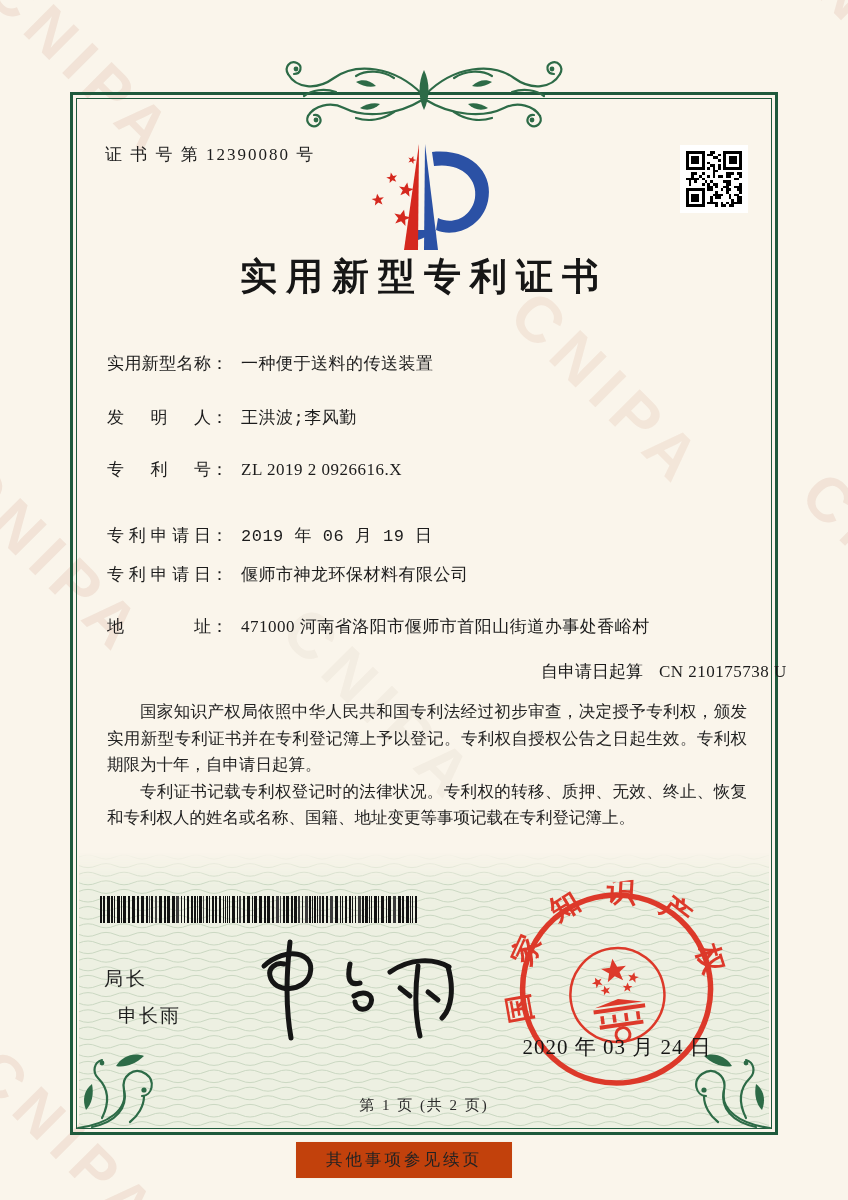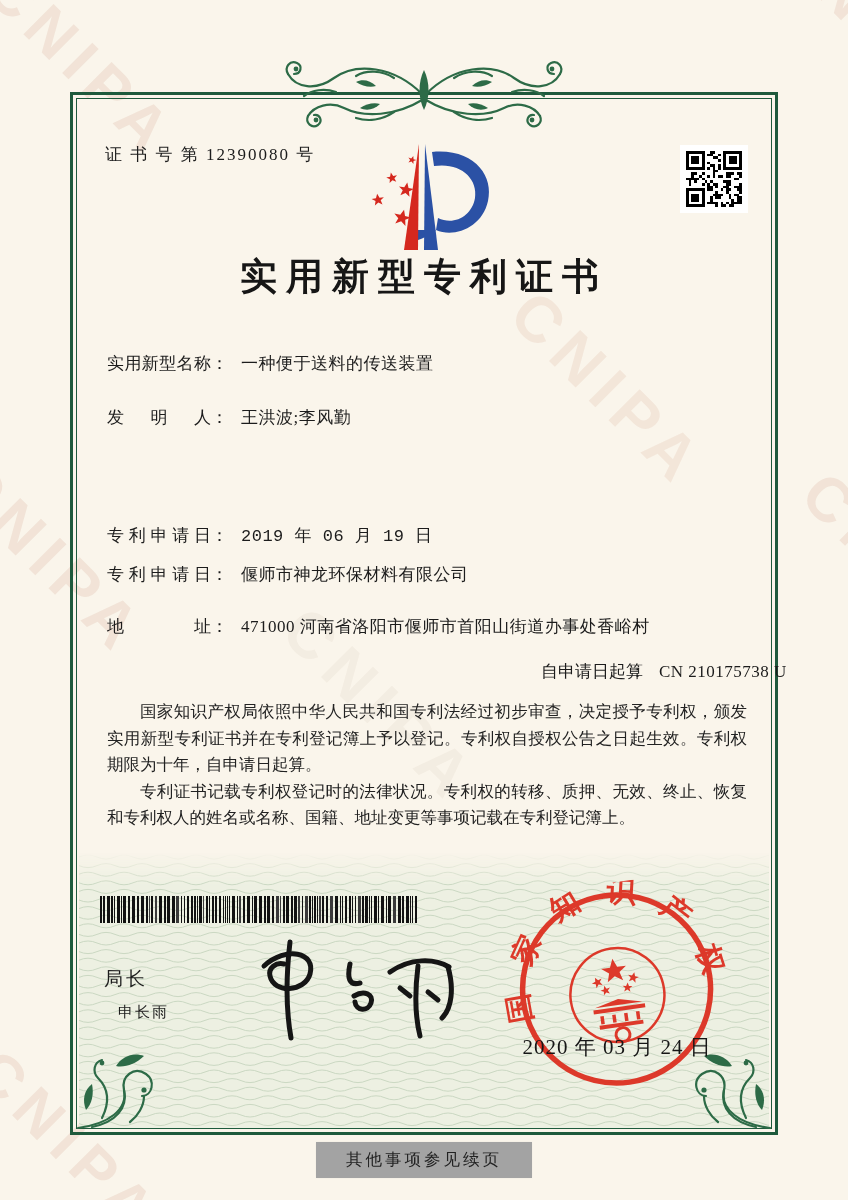--- a/index.html
+++ b/index.html
@@ -53,36 +53,36 @@
   
   .body-text{
     position:absolute; left:107px; top:699px; width:640px;
     font-size:16.5px; line-height:26.5px; text-align:justify; color:#222;
   }
   .body-text p{margin:0; text-indent:2em;}
   
   .barcode{position:absolute; left:100px; top:896px;}
   
   .sig-title{position:absolute; left:104px; top:966px; font-size:19px; letter-spacing:3px;}
-  .sig-name{position:absolute; left:118px; top:1003px; font-size:15px; letter-spacing:2px;}
+  .sig-name{position:absolute; left:118px; top:1003px; font-size:19px; letter-spacing:2px;}
   .sig-script{position:absolute; left:228px; top:936px;}
   
   .seal{position:absolute; left:503px; top:883px; width:228px; height:218px; transform:rotate(-8deg);}
   .seal-date{
     position:absolute; left:503px; top:1033px; width:228px; text-align:center;
     font-size:21px; color:#161616; letter-spacing:1px;
   }
   
   .page-no{
     position:absolute; left:70px; top:1096px; width:708px; text-align:center;
     font-size:15px; letter-spacing:2px; color:#2a2a2a;
   }
   .cont-note{
-    position:absolute; left:424px; top:1142px; transform:translateX(-50%);
-    background:#a3a3a3; padding:7px 30px; font-size:16.5px; letter-spacing:3px; color:#222;
+    position:absolute; left:404px; top:1142px; transform:translateX(-50%);
+    background:#c2410c; padding:7px 30px; font-size:16.5px; letter-spacing:3px; color:#222;
     box-shadow:0 0 2px rgba(0,0,0,0.05);
   }
   .ornament{position:absolute; pointer-events:none;}
 </style>
 </head>
 <body>
 
 <div class="page">
 
   <div class="wm" style="left:-38px; top:26px;  font-size:62px;">CNIPA</div>
@@ -317,22 +317,25 @@
         <rect x="1" y="15" width="5" height="5" fill="#fff"></rect>
         <rect x="2" y="16" width="3" height="3" fill="#000"></rect>
       </svg>
   </div>
 
   <div class="doc-title">实用新型专利证书</div>
 
   <div class="field" style="top:352px;">
     <span class="flabel">实用新型名称</span><span class="fcolon">：</span><span class="fvalue">一种便于送料的传送装置</span>
   </div>
-  <div class="field" style="top:406px;">
+  <div class="field" style="top:406px;font-family:Liberation Mono, monospace;">
     <span class="flabel">发明人</span><span class="fcolon">：</span><span class="fvalue">王洪波;李风勤</span>
+  </div>
+  <div class="field" style="top:458px;">
+    <span class="flabel">专利号</span><span class="fcolon">：</span><span class="fvalue">ZL 2019 2 0926616.X</span>
   </div>
   <div class="field" style="top:524px;font-family:Liberation Mono, monospace;">
     <span class="flabel">专利申请日</span><span class="fcolon">：</span><span class="fvalue">2019 年 06 月 19 日</span>
   </div>
   <div class="field" style="top:563px;">
     <span class="flabel">专利申请日</span><span class="fcolon">：</span><span class="fvalue">偃师市神龙环保材料有限公司</span>
   </div>
   <div class="field" style="top:615px;">
     <span class="flabel">地址</span><span class="fcolon">：</span><span class="fvalue">471000 河南省洛阳市偃师市首阳山街道办事处香峪村</span>
   </div>
@@ -479,15 +482,16 @@
       <rect x="94" y="131" width="3.5" height="8"></rect>
       <rect x="106" y="131" width="3.5" height="8"></rect>
       <rect x="118" y="131" width="3.5" height="8"></rect>
       <rect x="130" y="131" width="3.5" height="8"></rect>
       <rect x="92" y="140" width="44" height="4"></rect>
       <circle cx="114" cy="152" r="7" fill="none" stroke="#dc2a1b" stroke-width="3"></circle>
     </g>
   </svg>
   <div class="seal-date">2020 年 03 月 24 日</div>
 
+  <div class="page-no">第 1 页 (共 2 页)</div>
   <div class="cont-note">其他事项参见续页</div>
 
 </div>
 
 </body></html>

